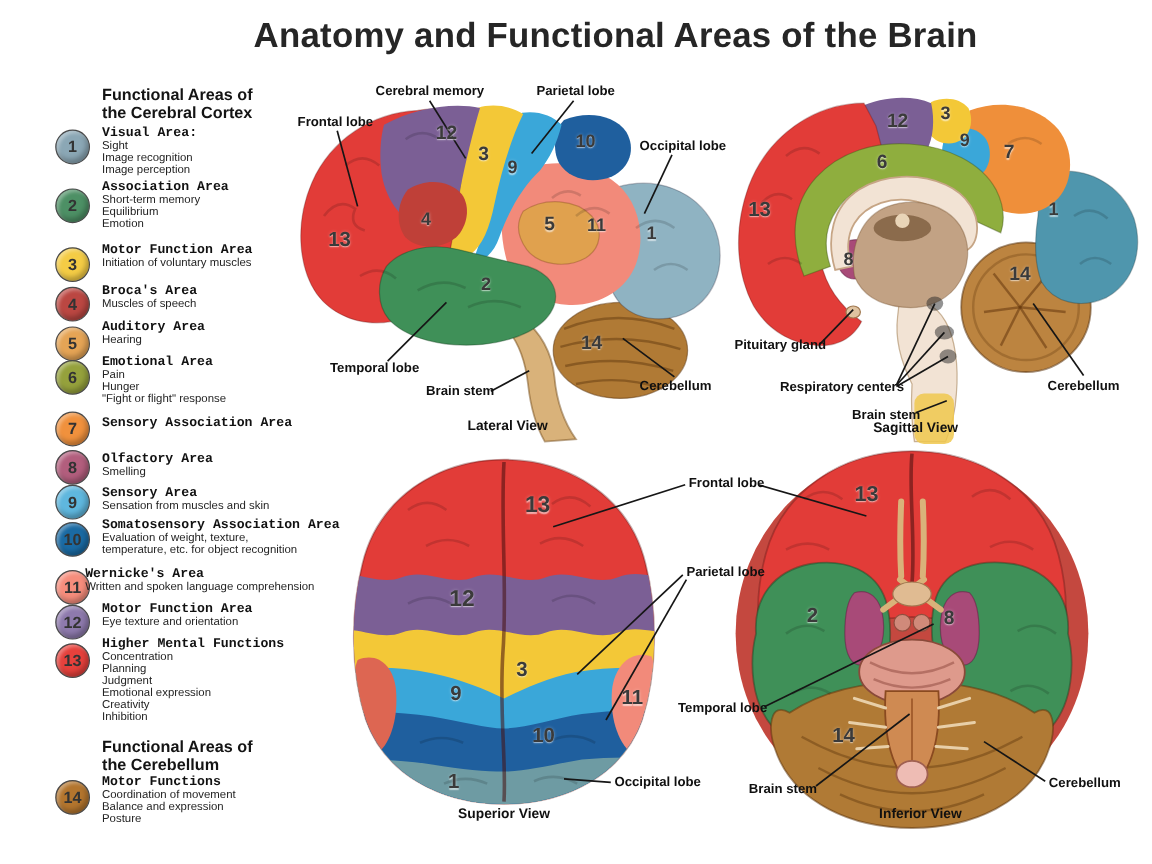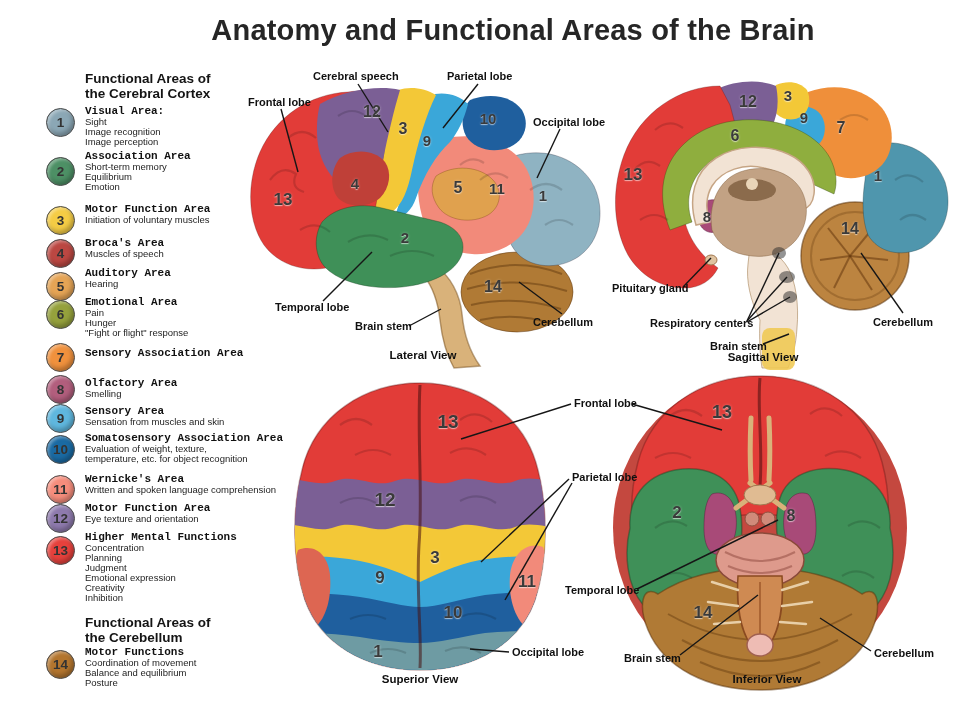--- a/index.html
+++ b/index.html
@@ -98,21 +98,21 @@
   </div>
 
   <div class="lcircle" style="left: 46px; top: 435px; background-color: rgb(26, 106, 163);">10</div>
   <div class="ltext" style="left:85px;top:432px">
     <div class="ltitle">Somatosensory Association Area</div>
     <div class="ldet">Evaluation of weight, texture,</div>
     <div class="ldet">temperature, etc. for object recognition</div>
   </div>
 
   <div class="lcircle" style="left: 46px; top: 475px; background-color: rgb(246, 141, 124);">11</div>
-  <div class="ltext" style="left:85px;top:473px">
+  <div class="ltext" style="left:71px;top:473px">
     <div class="ltitle">Wernicke's Area</div>
     <div class="ldet">Written and spoken language comprehension</div>
   </div>
 
   <div class="lcircle" style="left: 46px; top: 504px; background-color: rgb(142, 122, 173);">12</div>
   <div class="ltext" style="left:85px;top:502px">
     <div class="ltitle">Motor Function Area</div>
     <div class="ldet">Eye texture and orientation</div>
   </div>
 
@@ -129,21 +129,21 @@
 
   <div class="lhead" style="left:85px;top:615px">
     <div>Functional Areas of</div>
     <div>the Cerebellum</div>
   </div>
 
   <div class="lcircle" style="left: 46px; top: 650px; background-color: rgb(179, 117, 46);">14</div>
   <div class="ltext" style="left:85px;top:646px">
     <div class="ltitle">Motor Functions</div>
     <div class="ldet">Coordination of movement</div>
-    <div class="ldet">Balance and equilibrium</div>
+    <div class="ldet">Balance and expression</div>
     <div class="ldet">Posture</div>
   </div>
 
   <svg style="left:230px;top:60px" width="390" height="310" viewBox="0 0 390 310">
     <path stroke="rgba(120,80,30,.5)" stroke-width="1.5" d="M 206,206 C 220,216 230,234 232,254 C 234,276 240,292 250,306 L 224,308 C 216,294 212,278 210,260 C 208,242 202,226 194,216 Z" fill="#d9b27a"></path>
     <ellipse cx="287" cy="232" rx="56" ry="40" stroke="rgba(90,50,10,.5)" stroke-width="1" fill="#b07a35"></ellipse>
     <g stroke="rgba(90,50,10,.45)" stroke-width="2" fill="none">
       <path d="M 240,214 q 45,-18 92,0"></path>
         <path d="M 237,229 q 50,-14 100,2"></path>
       <path d="M 241,245 q 46,-10 90,4"></path>
@@ -315,21 +315,21 @@
     <line x1="571" y1="404" x2="461" y2="439"></line>
     <line x1="632" y1="404" x2="722" y2="430"></line>
     <line x1="569" y1="479" x2="481" y2="562"></line>
     <line x1="572" y1="483" x2="505" y2="600"></line>
     <line x1="509" y1="652" x2="470" y2="649"></line>
     <line x1="637" y1="589" x2="778" y2="520"></line>
     <line x1="680" y1="655" x2="758" y2="595"></line>
     <line x1="871" y1="651" x2="820" y2="618"></line>
   </svg>
 
-  <div class="lbl" style="left:313px;top:70px">Cerebral speech</div>
+  <div class="lbl" style="left:313px;top:70px">Cerebral memory</div>
   <div class="lbl" style="left:447px;top:70px">Parietal lobe</div>
   <div class="lbl" style="left:248px;top:96px">Frontal lobe</div>
   <div class="lbl" style="left:533px;top:116px">Occipital lobe</div>
   <div class="lbl" style="left:275px;top:301px">Temporal lobe</div>
   <div class="lbl" style="left:355px;top:320px">Brain stem</div>
   <div class="lbl" style="left:533px;top:316px">Cerebellum</div>
   <div class="cap" style="left:423px;top:349px">Lateral View</div>
 
   <div class="lbl" style="left:612px;top:282px">Pituitary gland</div>
   <div class="lbl" style="left:650px;top:317px">Respiratory centers</div>

